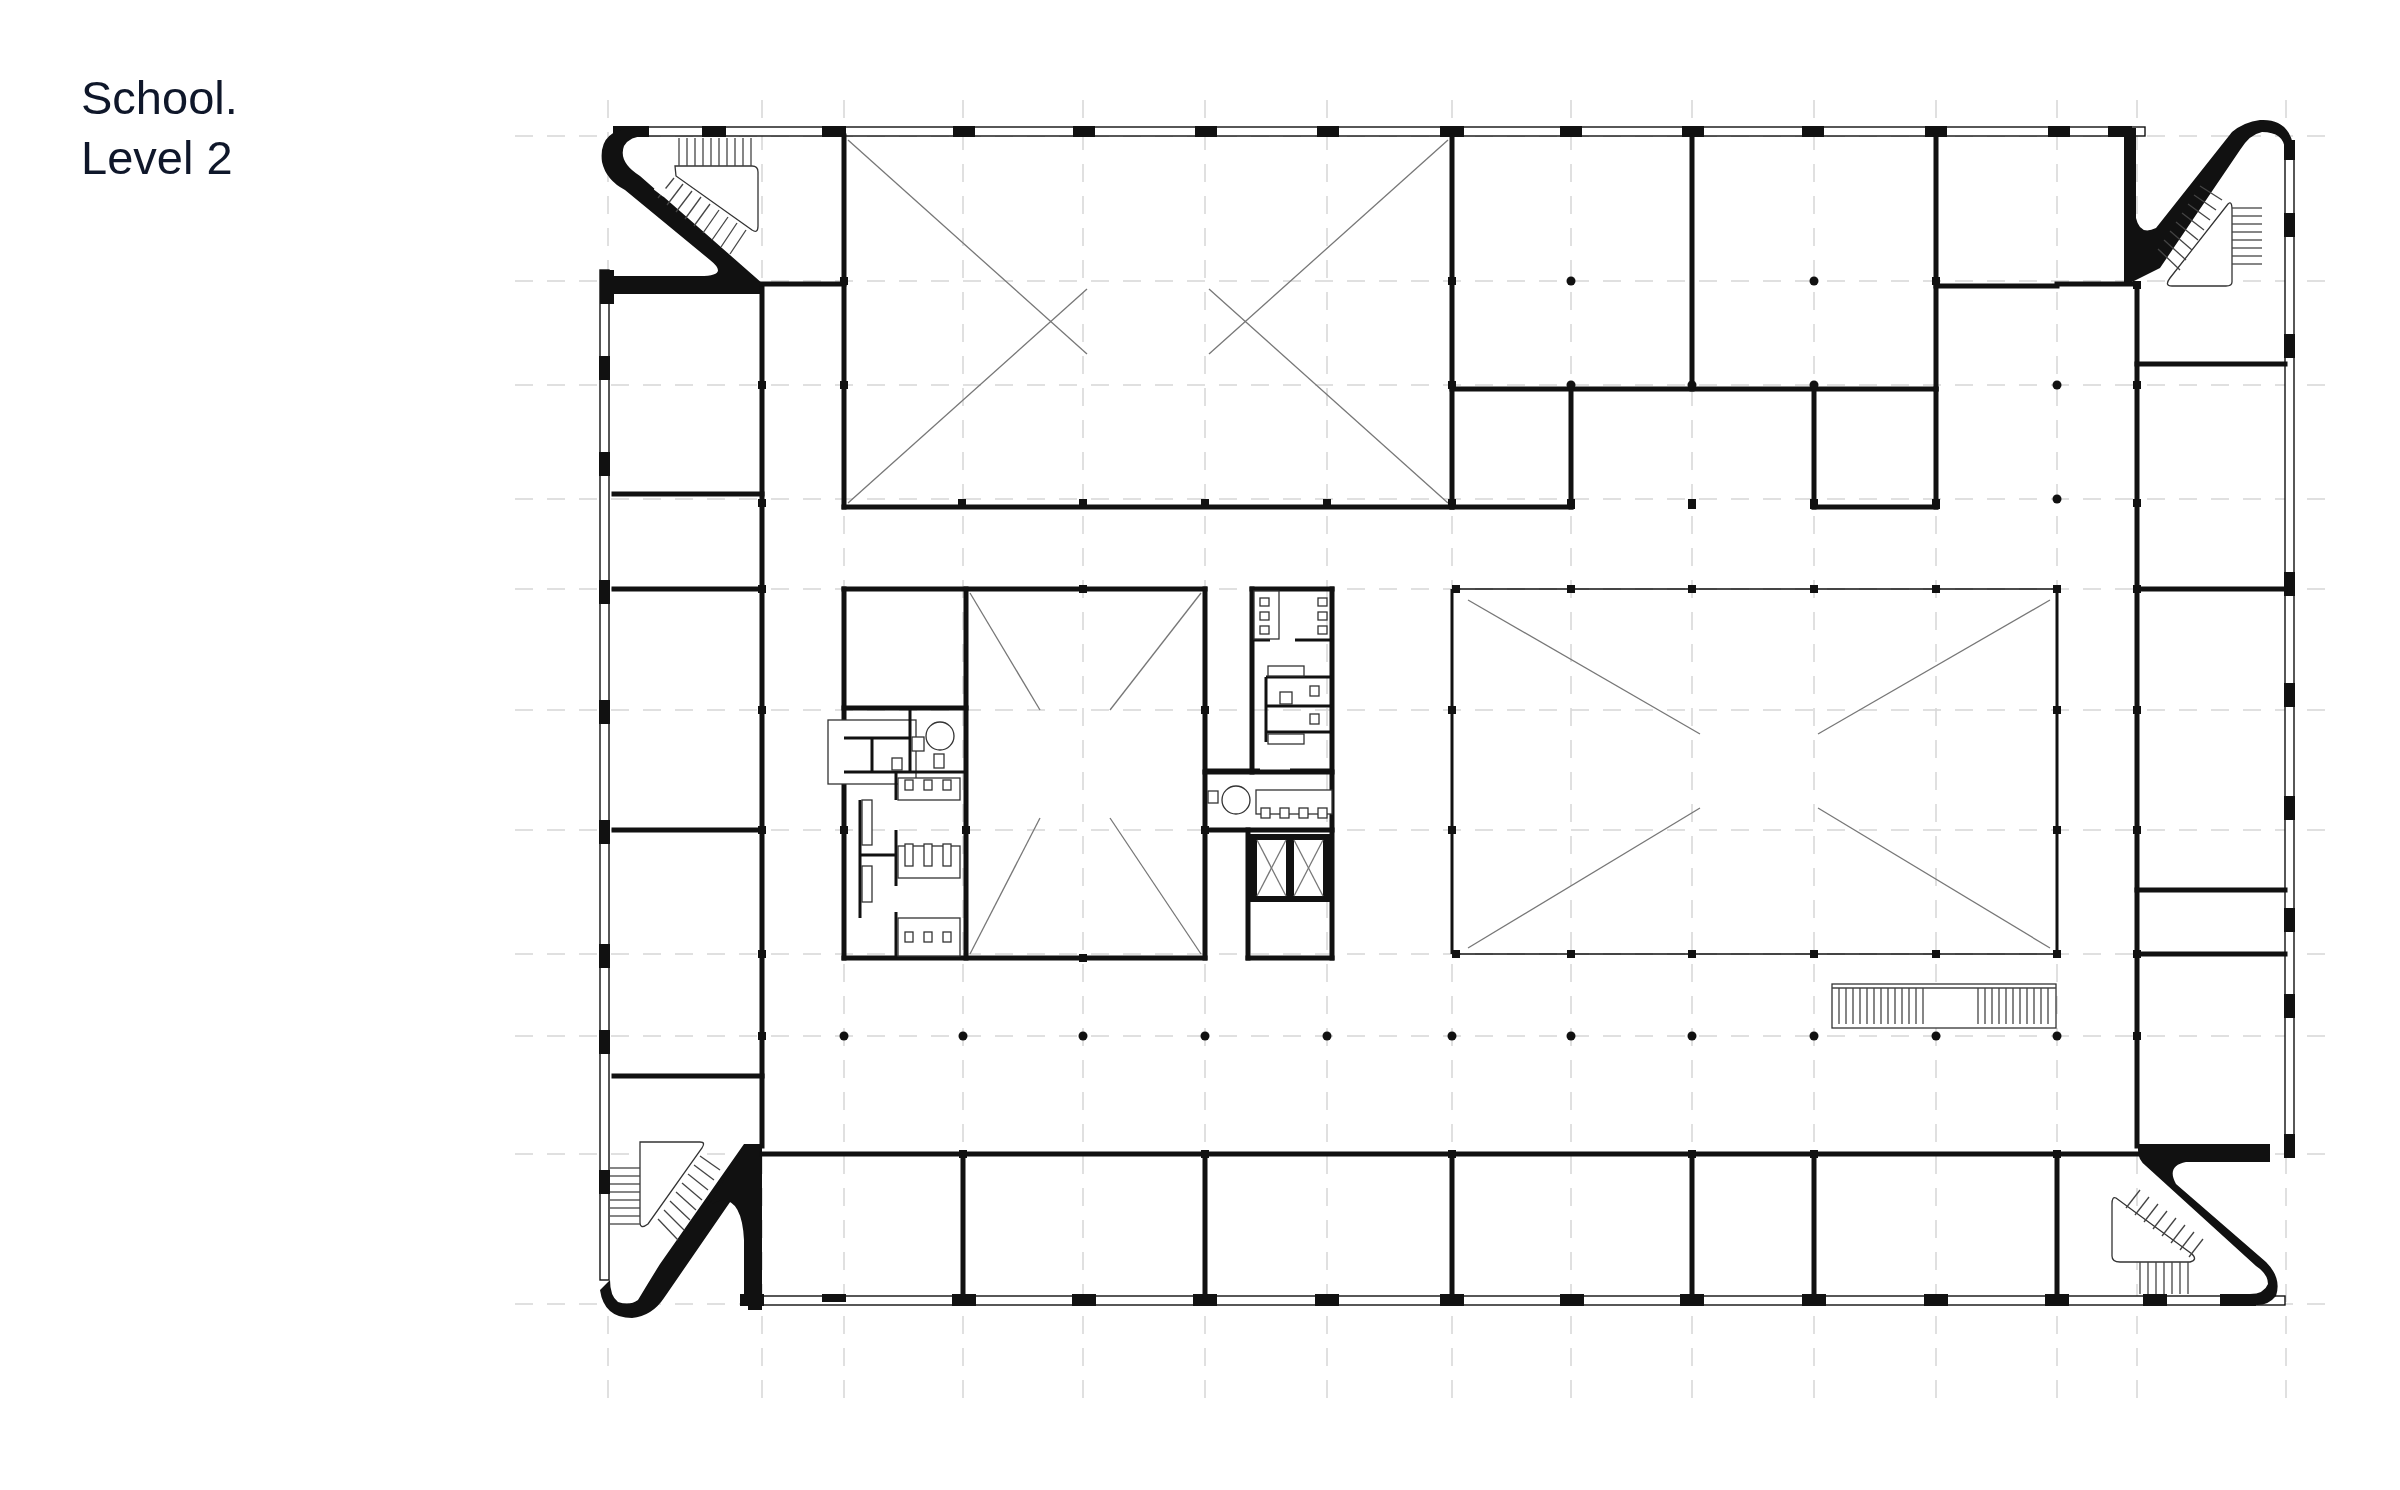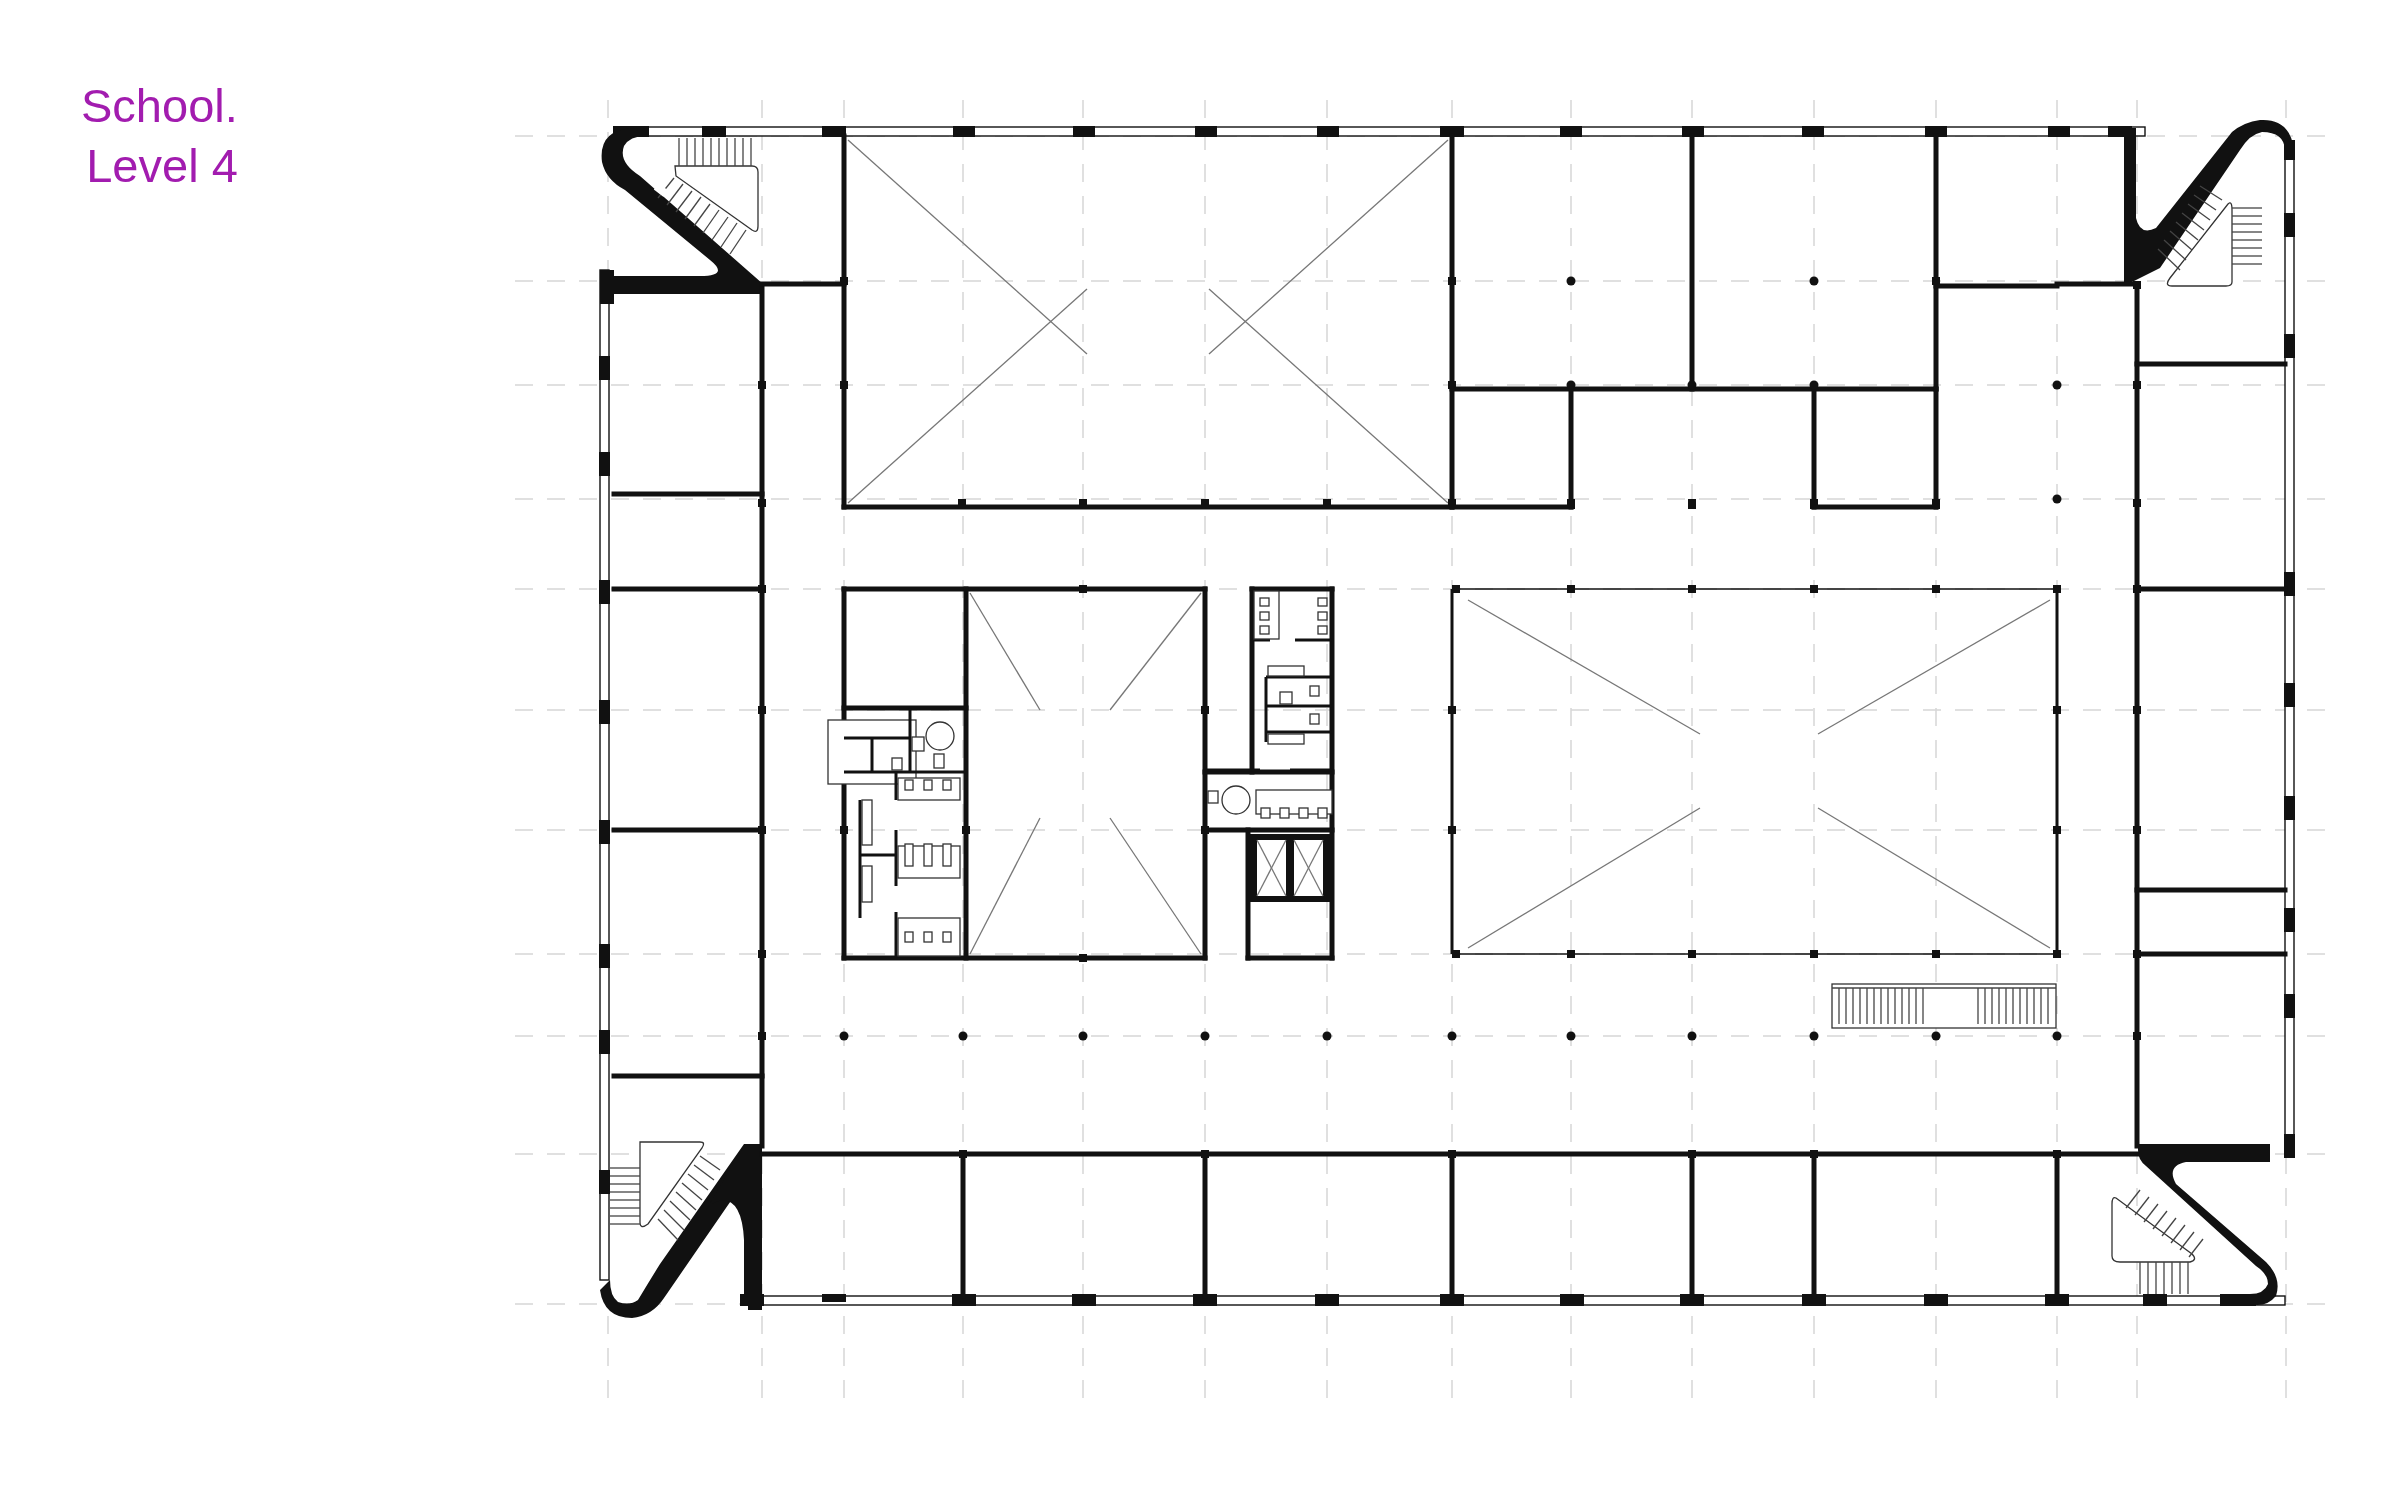--- a/index.html
+++ b/index.html
@@ -1,35 +1,35 @@
 <!DOCTYPE html>
 <html><head>
 <meta charset="utf-8">
 <style>
   html, body { margin: 0; padding: 0; background: #ffffff; }
   body { width: 2400px; height: 1490px; position: relative; overflow: hidden; font-family: "Liberation Sans", sans-serif; }
-  .title { position: absolute; left: 81px; top: 76px; font-size: 47px; line-height: 60px; color: #a21caf; font-family: "Liberation Sans", sans-serif; text-align: right; }
+  .title { position: absolute; left: 81px; top: 68px; font-size: 47px; line-height: 60px; color: #0f172a; font-family: "Liberation Sans", sans-serif; }
   .title div { white-space: nowrap; }
   svg.plan { position: absolute; left: 0; top: 0; }
   .grid { stroke: #d6d6d6; stroke-width: 1.5; stroke-dasharray: 18 14; fill: none; }
   .wall { stroke: #111; stroke-width: 5; fill: none; stroke-linecap: square; }
   .wall-thin { stroke: #111; stroke-width: 3; fill: none; }
   .glass { stroke: #111; stroke-width: 1.4; fill: #fff; }
   .diag { stroke: #777; stroke-width: 1.3; fill: none; }
   .col { fill: #111; }
   .solid { fill: #111; stroke: none; }
   .tread { stroke: #444; stroke-width: 1.3; fill: none; }
   .fixture { stroke: #333; stroke-width: 1.3; fill: #fff; }
 </style>
 </head>
 <body>
 
 <div class="title">
   <div>School.</div>
-  <div>Level 4</div>
+  <div>Level 2</div>
 </div>
 
 <svg class="plan" width="2400" height="1490" viewBox="0 0 2400 1490" xmlns="http://www.w3.org/2000/svg">
 
   <g>
     <line class="grid" x1="608" y1="100" x2="608" y2="1410"></line>
     <line class="grid" x1="762" y1="100" x2="762" y2="1410"></line>
     <line class="grid" x1="844" y1="100" x2="844" y2="1410"></line>
     <line class="grid" x1="963" y1="100" x2="963" y2="1410"></line>
     <line class="grid" x1="1083" y1="100" x2="1083" y2="1410"></line>

